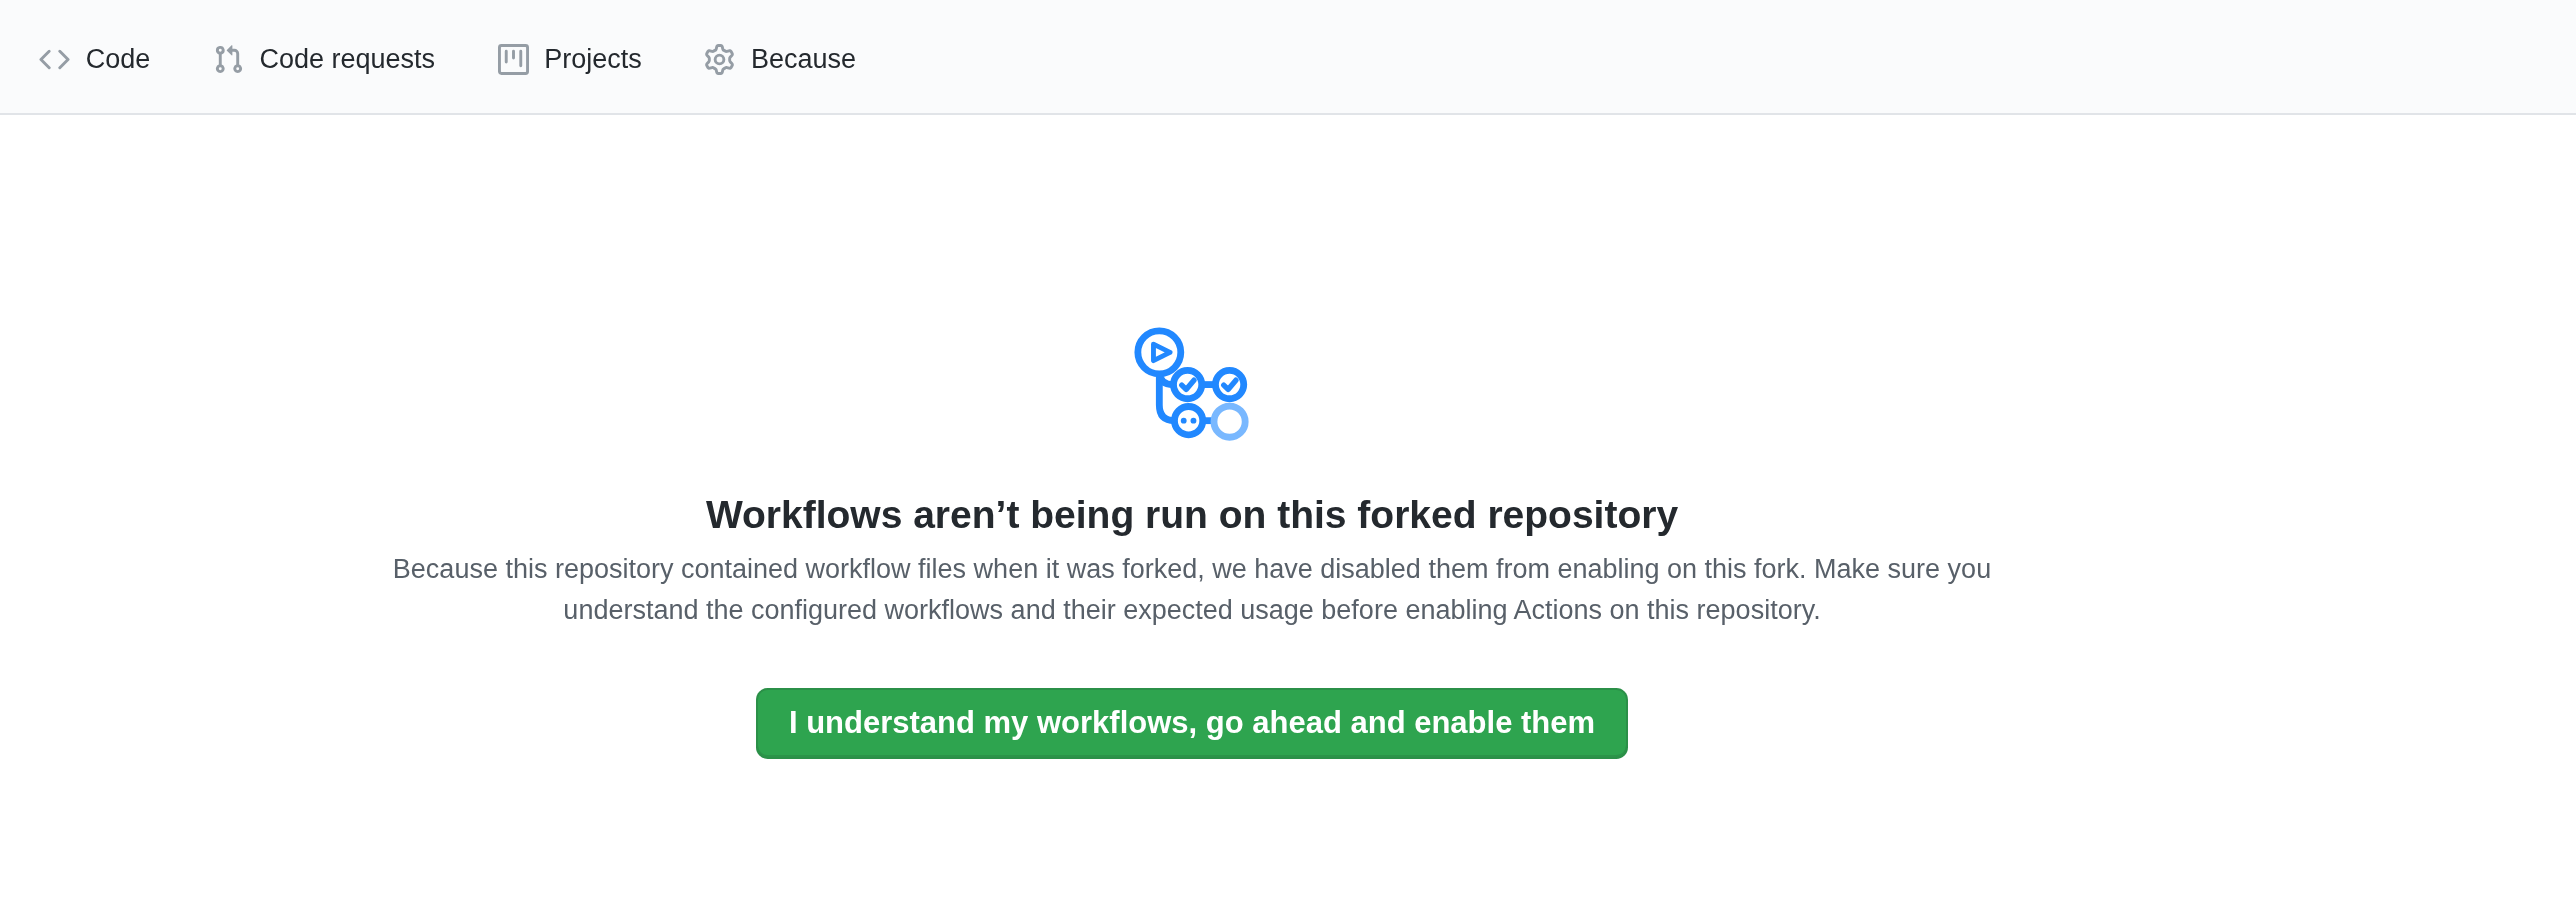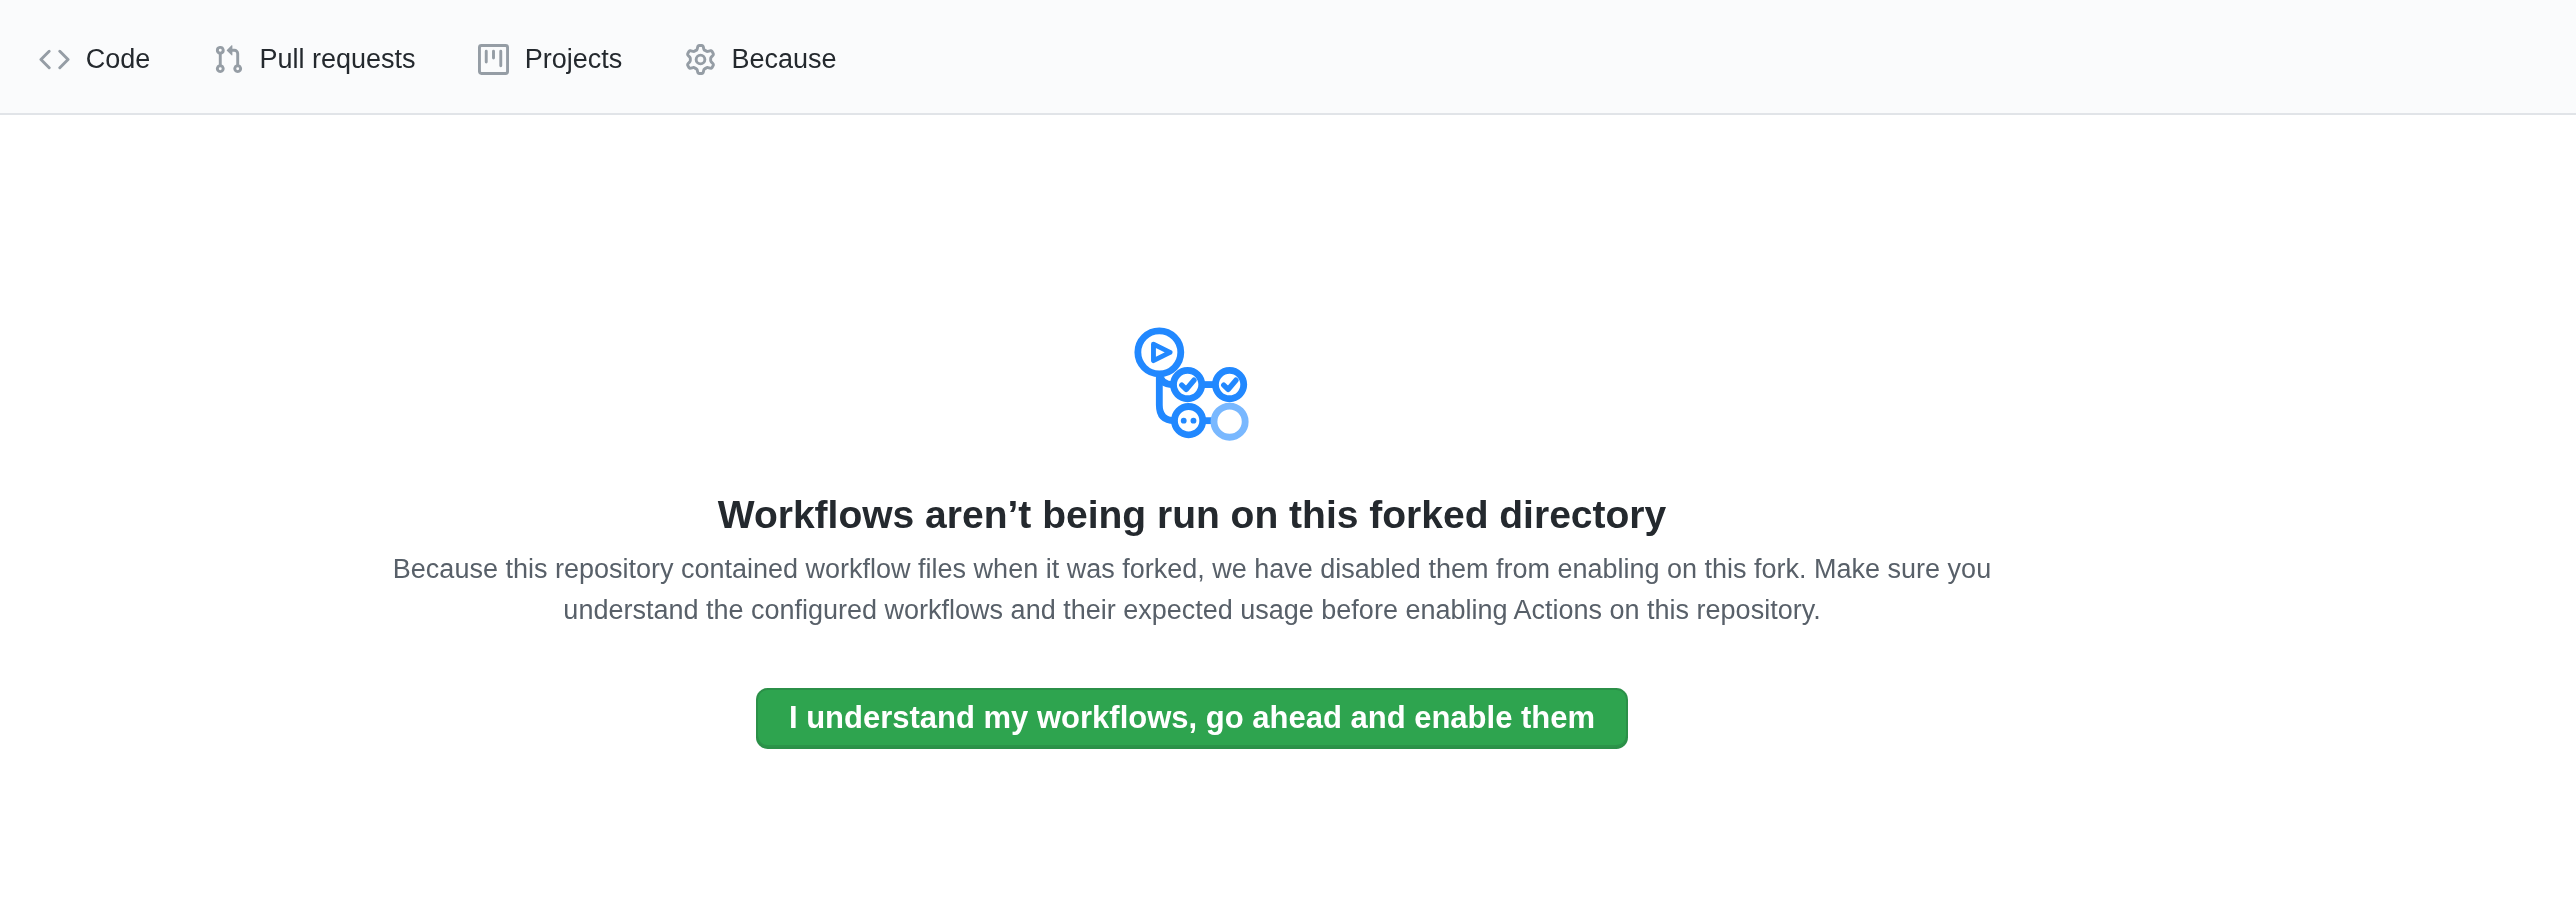--- a/index.html
+++ b/index.html
@@ -88,21 +88,21 @@
   }
   .blankslate-desc {
     margin: 11.7px auto 0 auto;
     max-width: 1603px;
     font-size: 27px;
     line-height: 41px;
     color: var(--body-text);
   }
   .primary-btn {
     margin-top: 57px;
-    height: 61px;
+    height: 71px;
     padding: 0 31px;
     font-family: inherit;
     font-size: 31px;
     font-weight: 700;
     color: var(--button-text);
     background: var(--button-bg);
     border: 2px solid rgba(27, 31, 35, 0.15);
     border-radius: 11.7px;
     box-shadow: inset 0 -2px 0 rgba(27, 31, 35, 0.12);
     cursor: pointer;
@@ -128,21 +128,21 @@
     </span>
     <span>Code</span>
   </a>
 
   <a class="tab">
     <span class="octicon">
       <svg width="31" height="31" viewBox="0 0 16 16" fill="currentColor" aria-hidden="true">
           <path fill-rule="evenodd" d="M7.177 3.073L9.573.677A.25.25 0 0110 .854v4.792a.25.25 0 01-.427.177L7.177 3.427a.25.25 0 010-.354zM3.75 2.5a.75.75 0 100 1.5.75.75 0 000-1.5zm-2.25.75a2.25 2.25 0 113 2.122v5.256a2.251 2.251 0 11-1.5 0V5.372A2.25 2.25 0 011.5 3.25zM11 2.5h-1V4h1a1 1 0 011 1v5.628a2.251 2.251 0 101.5 0V5A2.5 2.5 0 0011 2.5zm1 10.25a.75.75 0 111.5 0 .75.75 0 01-1.5 0zM3.75 12a.75.75 0 100 1.5.75.75 0 000-1.5z"></path>
         </svg>
     </span>
-    <span>Pull requests</span>
+    <span>Code requests</span>
   </a>
 
 
   <a class="tab">
     <span class="octicon">
       <svg width="31" height="31" viewBox="0 0 16 16" fill="currentColor" aria-hidden="true">
           <path fill-rule="evenodd" d="M1.75 0A1.75 1.75 0 000 1.75v12.5C0 15.216.784 16 1.75 16h12.5A1.75 1.75 0 0016 14.25V1.75A1.75 1.75 0 0014.25 0H1.75zM1.5 1.75a.25.25 0 01.25-.25h12.5a.25.25 0 01.25.25v12.5a.25.25 0 01-.25.25H1.75a.25.25 0 01-.25-.25V1.75zM11.75 3a.75.75 0 00-.75.75v7.5a.75.75 0 001.5 0v-7.5a.75.75 0 00-.75-.75zm-8.25.75a.75.75 0 011.5 0v5.5a.75.75 0 01-1.5 0v-5.5zM8 3a.75.75 0 00-.75.75v3.5a.75.75 0 001.5 0v-3.5A.75.75 0 008 3z"></path>
         </svg>
     </span>
     <span>Projects</span>
@@ -178,21 +178,21 @@
       <path d="M94 59.5 L98.5 64 L106.5 54.5" stroke="var(--wf-blue)" stroke-width="5.5" stroke-linecap="round" stroke-linejoin="round" fill="none"></path>
 
       <circle cx="58" cy="96" r="14.5" stroke="var(--wf-blue)" stroke-width="7"></circle>
       <circle cx="53" cy="96" r="3" fill="var(--wf-blue)"></circle>
       <circle cx="63" cy="96" r="3" fill="var(--wf-blue)"></circle>
 
       <circle cx="100" cy="97" r="16" stroke="var(--wf-light-blue)" stroke-width="7"></circle>
     </svg>
   </span>
 
-  <h3 class="blankslate-title">Workflows aren’t being run on this forked directory</h3>
+  <h3 class="blankslate-title">Workflows aren’t being run on this forked repository</h3>
 
   <p class="blankslate-desc">Because this repository contained workflow files when it was forked, we have disabled them from enabling on this fork. Make sure you understand the configured workflows and their expected usage before enabling Actions on this repository.</p>
 
   <div>
     <button class="primary-btn">I understand my workflows, go ahead and enable them</button>
   </div>
 
 
 </main>
 

